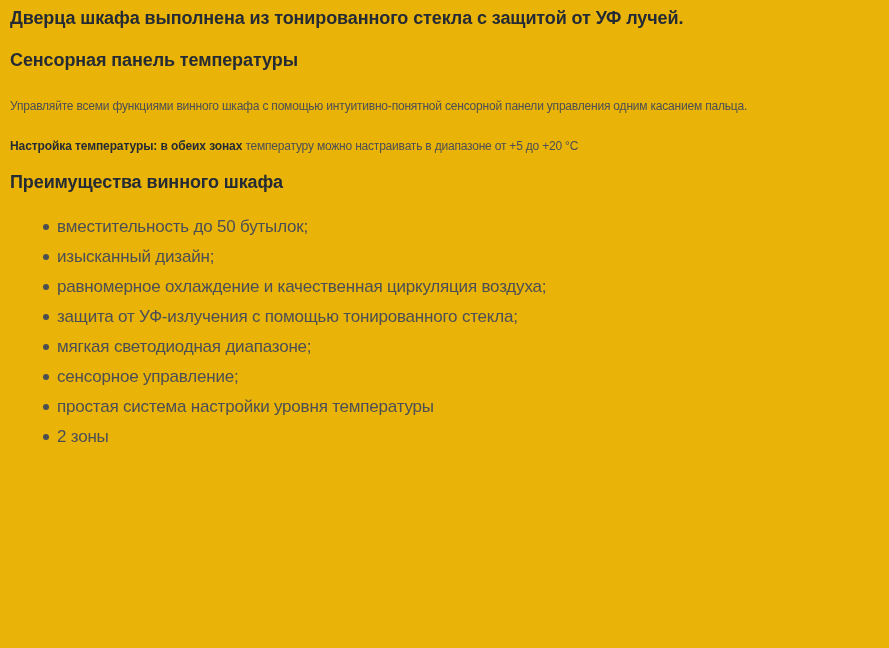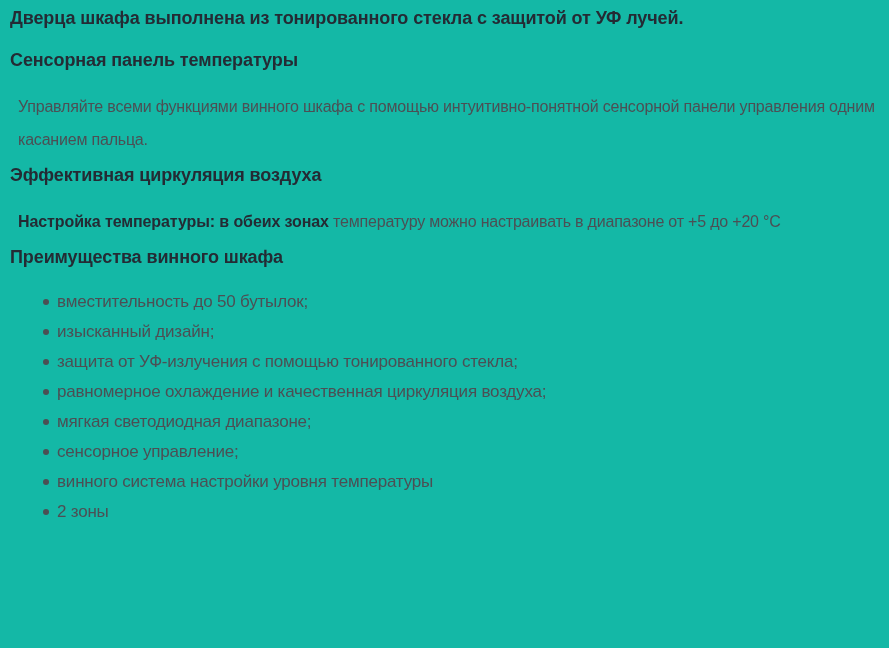--- a/index.html
+++ b/index.html
@@ -4,36 +4,36 @@
 <style>
   html, body {
     margin: 0;
     padding: 0;
     background: #ffffff;
   }
   .page {
     width: 889px;
     height: 648px;
     box-sizing: border-box;
-    background: #14b8a6;
+    background: #eab308;
     padding: 6px 10px 0 10px;
     overflow: hidden;
     font-family: "Liberation Sans", "DejaVu Sans", sans-serif;
   }
   .doc-heading {
     margin: 0 0 18px 0;
     font-size: 18px;
     line-height: 24px;
     font-weight: 700;
     color: #242b34;
     letter-spacing: -0.1px;
   }
   .doc-paragraph {
-    margin: 0 0 7px 8px;
-    font-size: 16px;
+    margin: 0 0 7px 0;
+    font-size: 12px;
     line-height: 33px;
     font-weight: 400;
     color: #4c4f54;
     letter-spacing: -0.2px;
     max-width: 872px;
   }
   .doc-paragraph .bold-lead {
     font-weight: 700;
     color: #242b34;
     letter-spacing: -0.1px;
@@ -67,32 +67,31 @@
 
 <div class="page">
   <article>
 
     <p class="doc-heading">Дверца шкафа выполнена из тонированного стекла с защитой от УФ лучей.</p>
 
     <h3 class="doc-heading">Сенсорная панель температуры</h3>
 
     <p class="doc-paragraph">Управляйте всеми функциями винного шкафа с помощью интуитивно-понятной сенсорной панели управления одним касанием пальца.</p>
 
-    <h3 class="doc-heading">Эффективная циркуляция воздуха</h3>
 
 
     <p class="doc-paragraph"><span class="bold-lead">Настройка температуры: в обеих зонах</span><span> температуру можно настраивать в диапазоне от +5 до +20 °C</span></p>
 
     <h3 class="doc-heading">Преимущества винного шкафа</h3>
 
     <ul class="benefits-list">
       <li><span class="bullet-dot"></span><span>вместительность до 50 бутылок;</span></li>
       <li><span class="bullet-dot"></span><span>изысканный дизайн;</span></li>
+      <li><span class="bullet-dot"></span><span>равномерное охлаждение и качественная циркуляция воздуха;</span></li>
       <li><span class="bullet-dot"></span><span>защита от УФ-излучения с помощью тонированного стекла;</span></li>
-      <li><span class="bullet-dot"></span><span>равномерное охлаждение и качественная циркуляция воздуха;</span></li>
       <li><span class="bullet-dot"></span><span>мягкая светодиодная диапазоне;</span></li>
       <li><span class="bullet-dot"></span><span>сенсорное управление;</span></li>
-      <li><span class="bullet-dot"></span><span>винного система настройки уровня температуры</span></li>
+      <li><span class="bullet-dot"></span><span>простая система настройки уровня температуры</span></li>
       <li><span class="bullet-dot"></span><span>2 зоны</span></li>
     </ul>
 
   </article>
 </div>
 
 </body></html>

